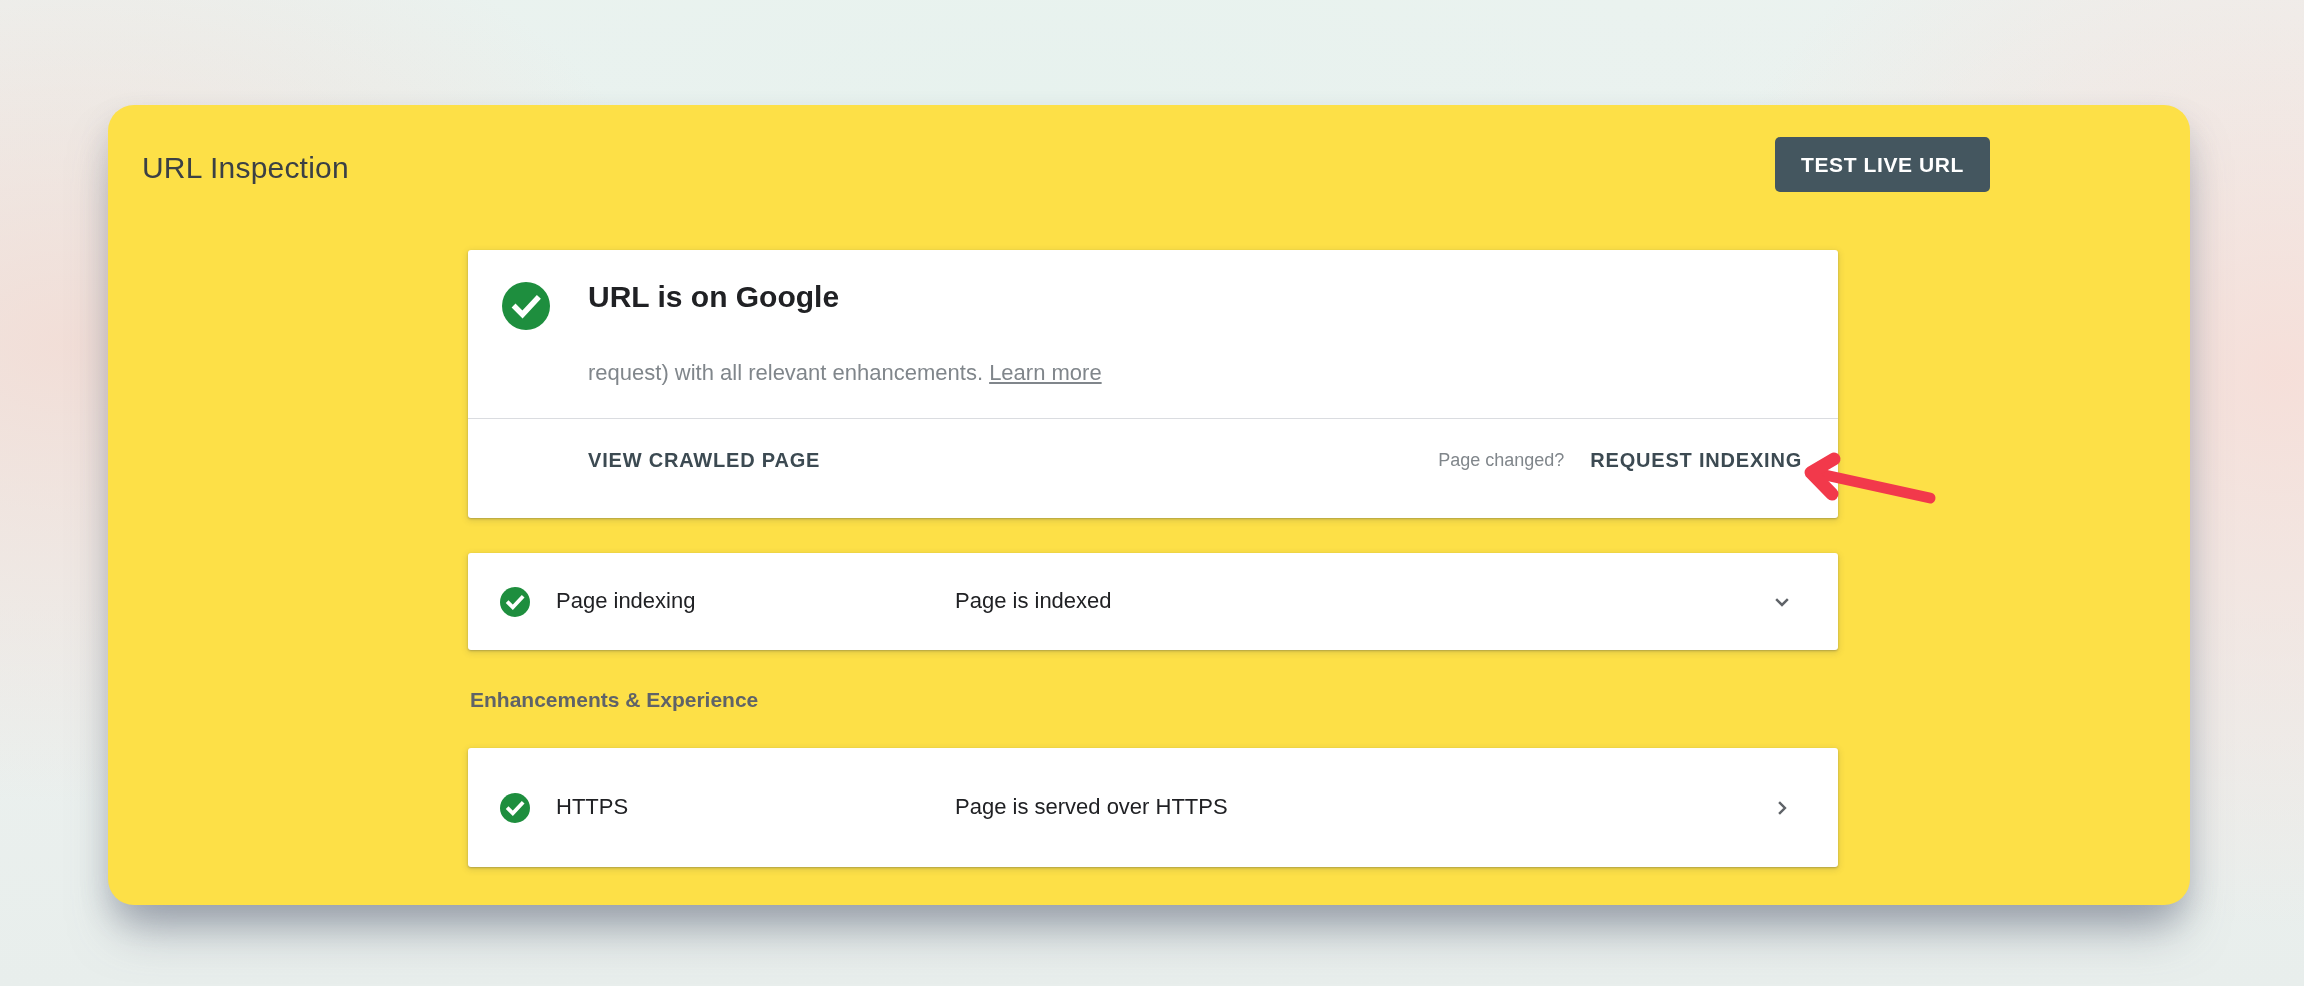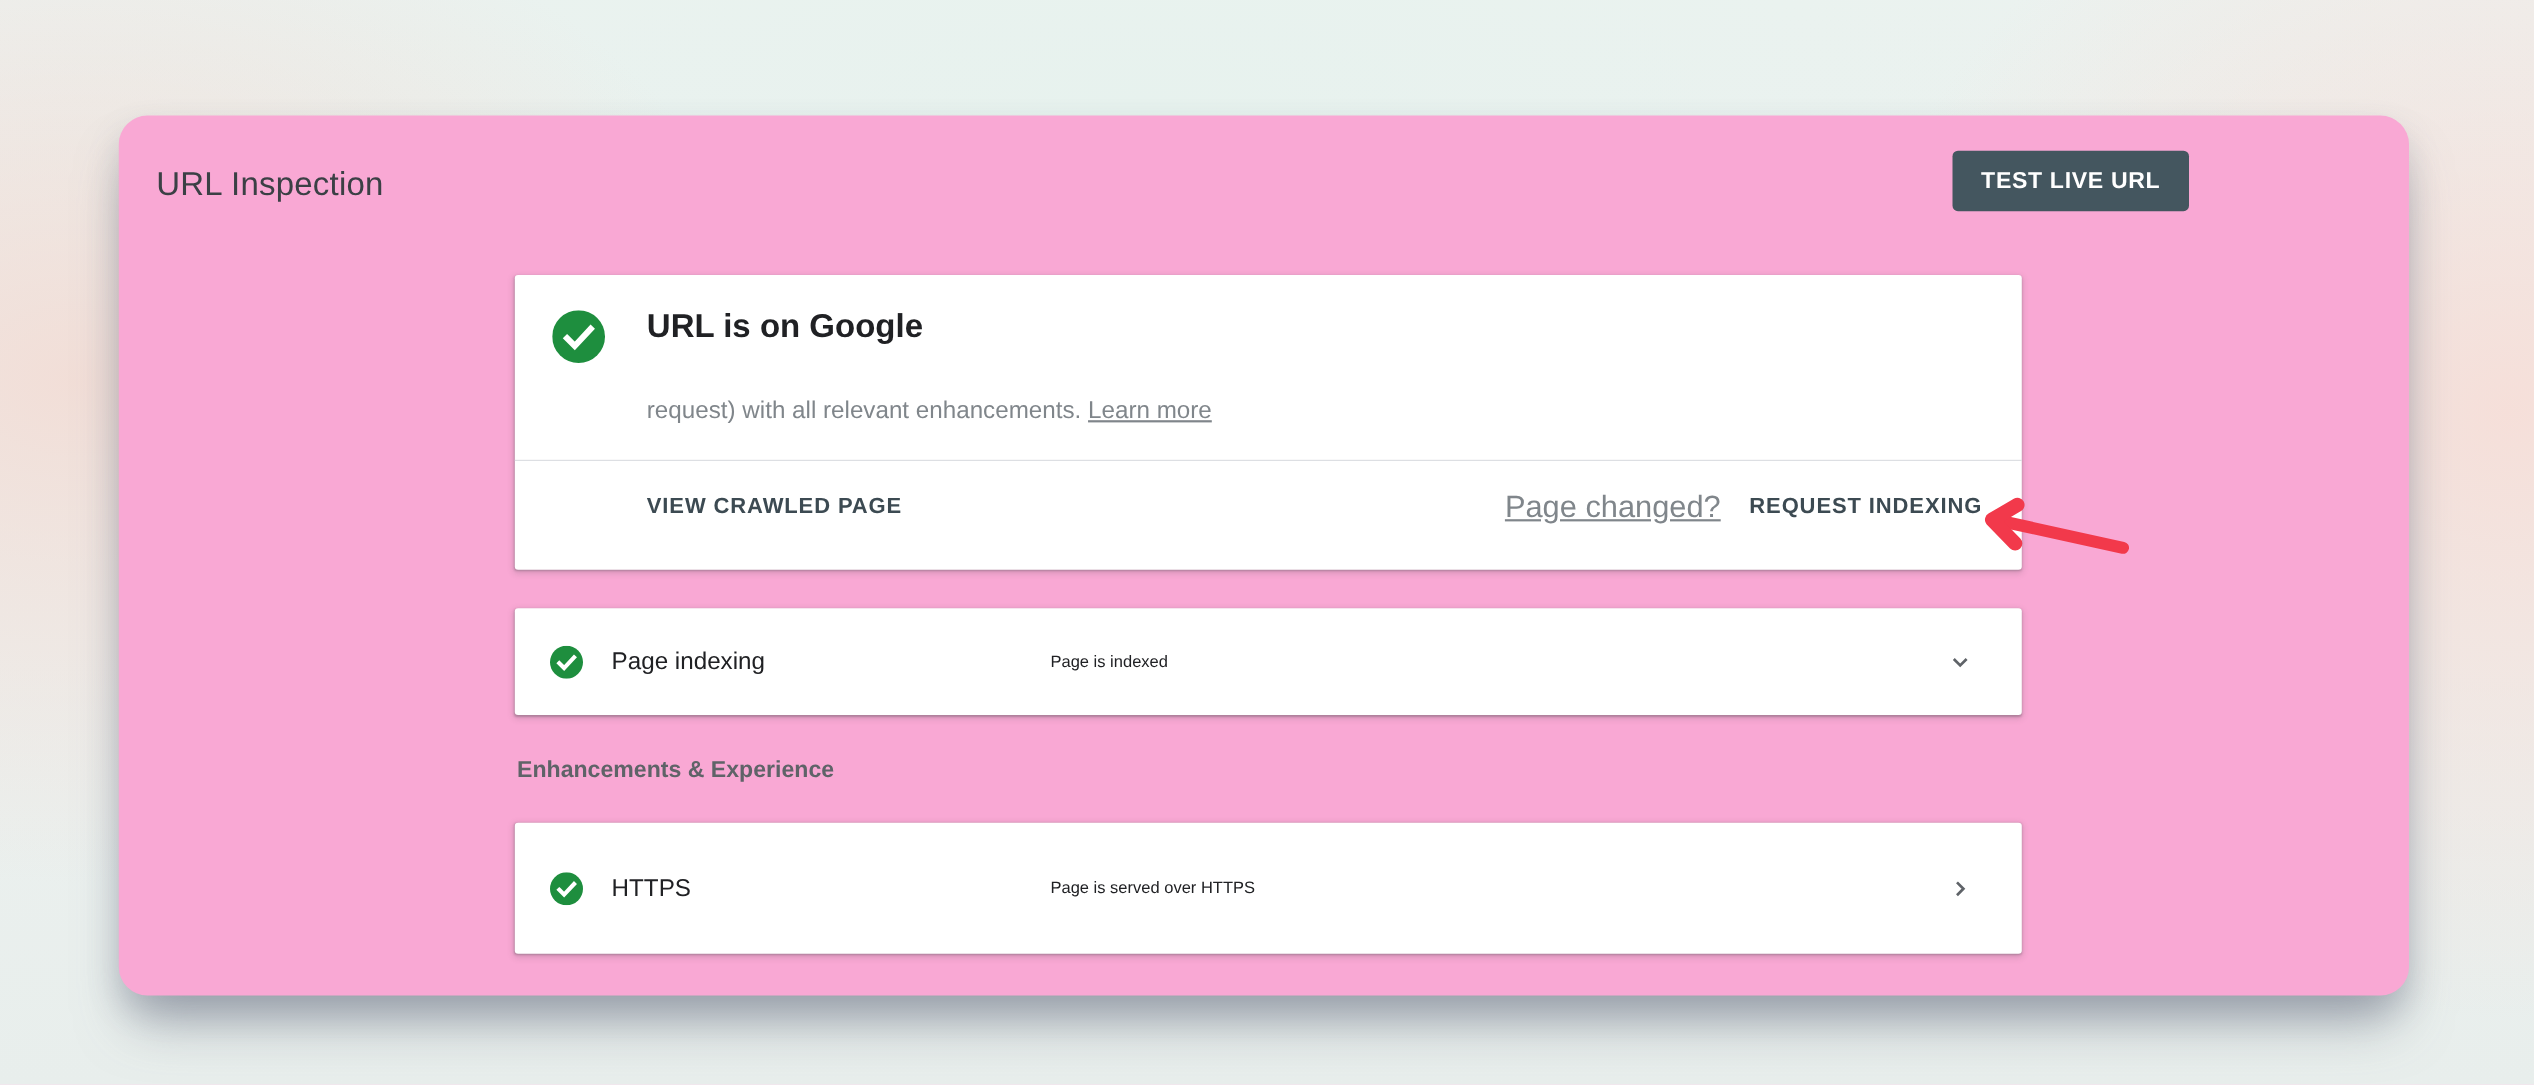--- a/index.html
+++ b/index.html
@@ -12,21 +12,21 @@
       radial-gradient(ellipse 40% 85% at 99% 38%, rgba(246,222,216,0.95), rgba(246,222,216,0) 66%),
       radial-gradient(ellipse 70% 60% at 45% 10%, rgba(231,242,238,1), rgba(231,242,238,0) 80%),
       linear-gradient(180deg, #edf2f0 0%, #ecf1ef 60%, #e8eeec 100%);
     position: relative;
   }
   #screen { position: absolute; inset: 0; }
 
   
   .panel {
     position: absolute; left: 108px; top: 105px; width: 2082px; height: 800px;
-    background: #f9a8d4; border-radius: 26px;
+    background: #fde047; border-radius: 26px;
     box-shadow: 0 34px 48px -12px rgba(103,112,130,0.55), 0 14px 28px rgba(103,112,130,0.22);
   }
   .panel-title {
     position: absolute; left: 34px; top: 46px;
     font-size: 30px; color: #3b4045; letter-spacing: 0.2px;
   }
   .test-live-btn {
     position: absolute; right: 200px; top: 32px;
     min-width: 177px; height: 55px; padding: 0 26px;
     background: #44565f; color: #ffffff; border: none; border-radius: 5px;
@@ -62,30 +62,30 @@
   }
   .verdict-actions {
     position: absolute; left: 0; top: 169px; width: 100%; height: 99px;
     display: flex; align-items: center; justify-content: space-between;
     padding: 0 36px 16px 120px;
   }
   .action-link {
     font-size: 20px; font-weight: bold; letter-spacing: 0.8px; color: #3c4a52; cursor: pointer;
   }
   .actions-right { display: flex; align-items: center; gap: 26px; }
-  .page-changed { font-size: 28px; color: #80868b; text-decoration: underline; }
+  .page-changed { font-size: 18px; color: #80868b; }
 
   .row-check { position: absolute; left: 32px; top: 50%; margin-top: -15px; width: 30px; height: 30px; }
   .row-label {
     position: absolute; left: 88px; top: 50%; transform: translateY(-52%);
     font-size: 22px; color: #202124;
   }
   .row-status {
     position: absolute; left: 487px; top: 50%; transform: translateY(-52%);
-    font-size: 15px; color: #202124;
+    font-size: 22px; color: #202124;
   }
   .row-chevron {
     position: absolute; right: 42px; top: 50%; margin-top: -14px; width: 28px; height: 28px; cursor: pointer;
   }
 
   .section-label {
     position: absolute; left: 362px; top: 583px;
     font-size: 21px; color: #5f6368; font-weight: bold;
   }
 

